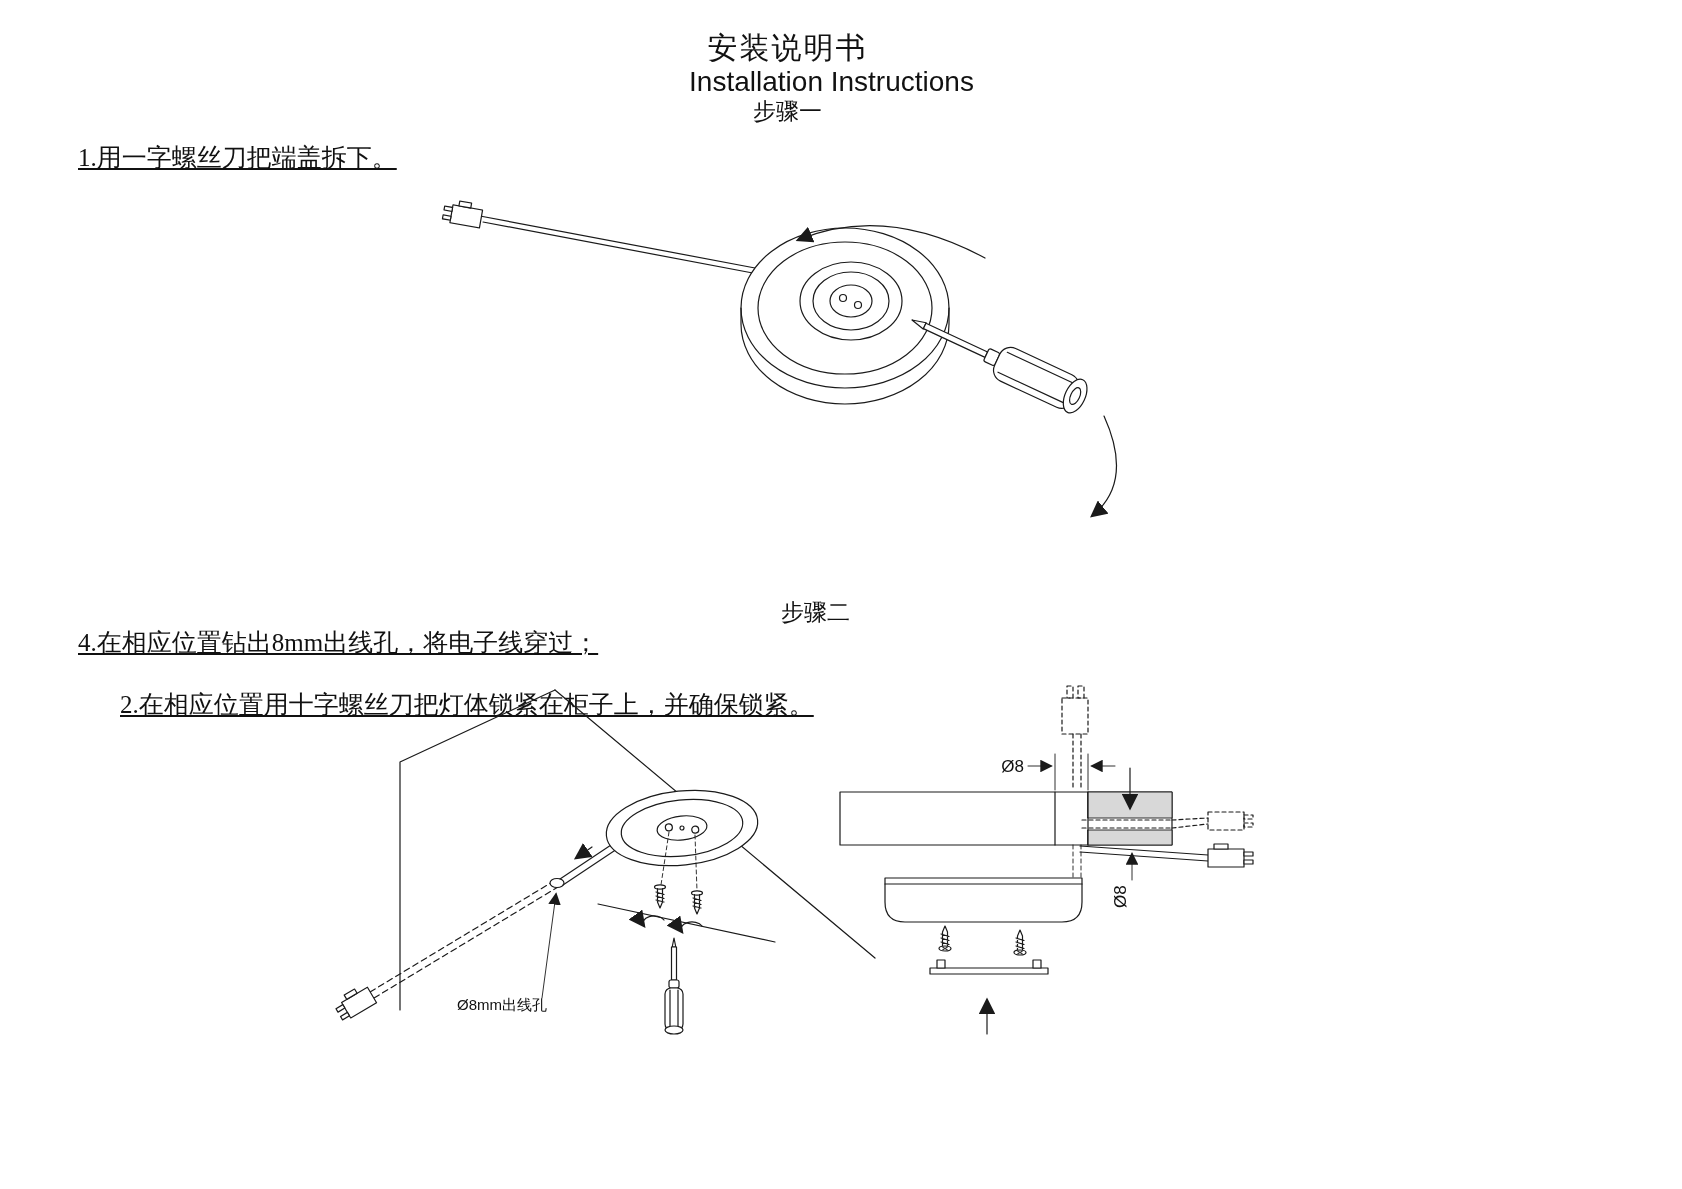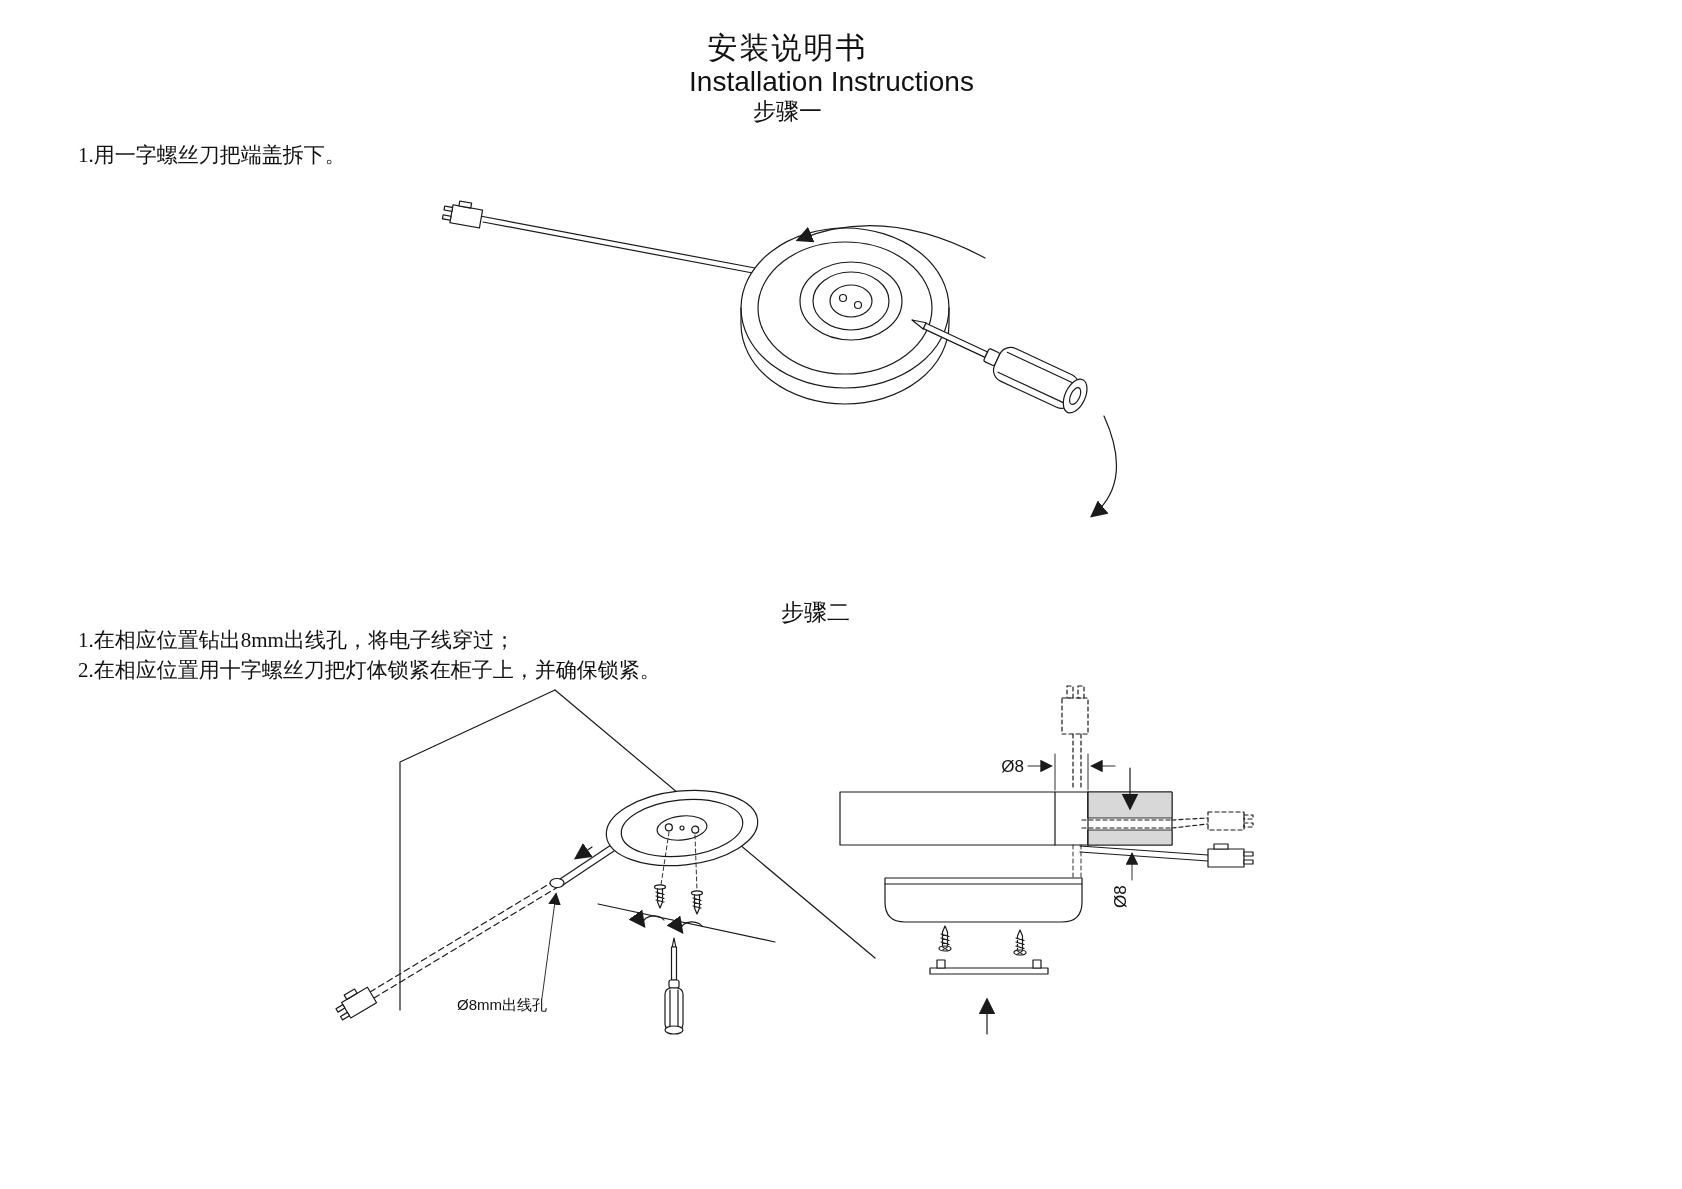--- a/index.html
+++ b/index.html
@@ -6,24 +6,24 @@
   .page {
     position:relative; width:1682px; height:1189px; background:#ffffff;
     font-family:"Liberation Sans", sans-serif; color:#111; overflow:hidden;
   }
   .centered { position:absolute; left:0; width:1575px; text-align:center; }
   .title-cn { top:28px; font-size:30px; letter-spacing:2px; }
   .title-en { top:66px; font-size:28px;margin-left:44px; }
   .step-heading { font-size:23px; }
   .h1 { top:96px; }
   .h2 { top:597px;padding-left:28px; }
-  .body-line { position:absolute; left:78px; font-family:"Liberation Serif", serif; font-size:21px; white-space:pre; }
+  .body-line { position:absolute; left:78px; font-family:"Liberation Serif", serif; font-size:25px; white-space:pre;text-decoration:underline; }
   .l1 { top:141px; }
   .l2 { top:626px; }
-  .l3 { top:656px; }
+  .l3 { top:688px;margin-left:42px; }
   .fig { position:absolute; }
   .fig1  { left:440px; top:190px; }
   .fig2l { left:330px; top:680px; }
   .fig2r { left:830px; top:670px; }
 
   .ln   { stroke:#1a1a1a; stroke-width:1.2; fill:none; stroke-linecap:round; stroke-linejoin:round; }
   .wfill{ fill:#ffffff; }
   .gfill{ fill:#d8d8d8; }
   .dash { stroke-dasharray:6 4; }
   .dash2{ stroke-dasharray:4 3; }
@@ -80,21 +80,21 @@
       <rect class="wfill" x="94" y="-18" width="86" height="36" rx="12"></rect>
       <path d="M100,-11 H172 M100,11 H172"></path>
       <ellipse class="wfill" cx="180" cy="0" rx="10" ry="18"></ellipse>
       <ellipse cx="180" cy="0" rx="4.5" ry="9"></ellipse>
     </g>
 
     <path class="ln" d="M664,226 Q694,292 652,326" marker-end="url(#arrow)"></path>
   </svg>
 
   <div class="centered step-heading h2">步骤二</div>
-  <div class="body-line l2">1.在相应位置钻出8mm出线孔，将电子线穿过；</div>
+  <div class="body-line l2">4.在相应位置钻出8mm出线孔，将电子线穿过；</div>
   <div class="body-line l3">2.在相应位置用十字螺丝刀把灯体锁紧在柜子上，并确保锁紧。</div>
 
   <svg class="fig fig2l" width="570" height="400" viewBox="0 0 570 400">
     <defs>
       <g id="screw-down" class="ln">
         <ellipse class="wfill" cx="0" cy="0" rx="5.5" ry="2.2"></ellipse>
         <path d="M-2.5,1.5 V15 M2.5,1.5 V15 M-4,5 L4,7.5 M-4,9 L4,11.5 M-4,13 L4,15 M-2.5,15 L0,21 L2.5,15"></path>
       </g>
       <g id="screw-up" class="ln">
         <path d="M-2.5,6 L0,0 L2.5,6 M-2.5,6 V20 M2.5,6 V20 M-4,8 L4,10.5 M-4,12 L4,14.5 M-4,16 L4,18.5"></path>

